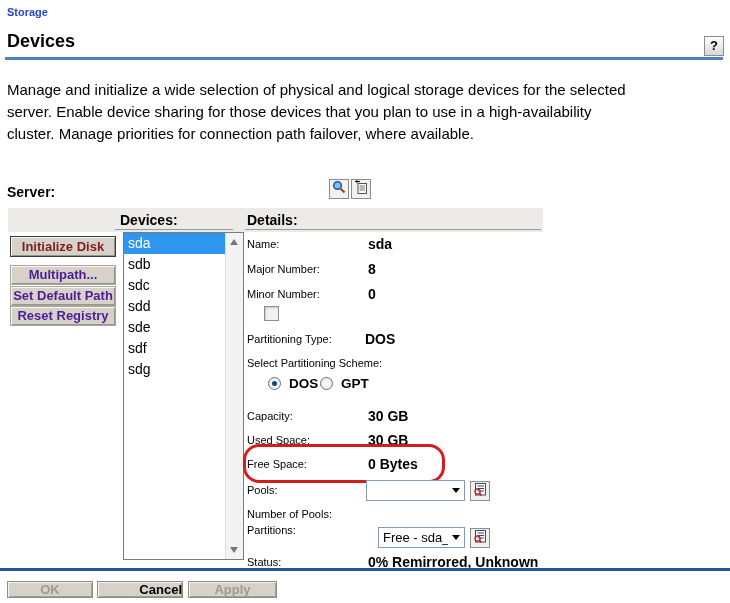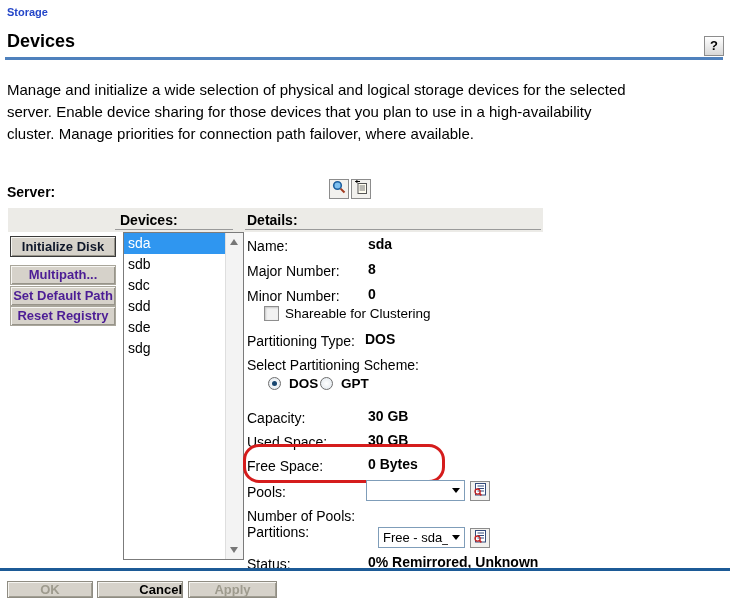--- a/index.html
+++ b/index.html
@@ -31,42 +31,42 @@
   .col-header{font-size:14px;font-weight:bold;}
   .devices-header{left:120px;top:212px;}
   .details-header{left:247px;top:212px;}
   .devices-underline{left:115px;top:229px;width:118px;height:1px;background:#9a9a9a;}
   .details-underline{left:245px;top:229px;width:296px;height:1px;background:#9a9a9a;}
 
   
   .action-btn{left:10px;width:106px;font-size:13px;font-weight:600;text-align:center;
     background:#d6d2ca;box-sizing:border-box;cursor:pointer;
     box-shadow:inset 1px 1px 0 #f7f6f2, inset -1px -1px 0 #97948a;}
-  .action-btn.enabled{border:1px solid #3a3a3a;color:#0f172a;}
+  .action-btn.enabled{border:1px solid #3a3a3a;color:#7f1d1d;}
   .action-btn.disabled{border:1px solid #a9a69b;color:#4c1d95;}
   .btn-init{top:236px;height:21px;line-height:19px;}
   .btn-multi{top:265px;height:20px;line-height:18px;}
   .btn-setdef{top:286px;height:20px;line-height:18px;}
   .btn-reset{top:306px;height:20px;line-height:18px;}
 
   
   .listbox{left:123px;top:232px;width:121px;height:328px;border:1px solid #7b7b7b;
     background:#fff;box-sizing:border-box;}
   .list-items{position:absolute;left:0;top:0;right:17px;bottom:0;overflow:hidden;}
   .list-item{height:21px;line-height:21px;padding-left:4px;font-size:14px;cursor:pointer;}
   .list-item.selected{background:#2f96f0;color:#fff;}
   .list-scrollbar{position:absolute;right:0;top:0;bottom:0;width:17px;background:#f3f3f3;
     border-left:1px solid #dedede;}
   .scroll-arrow{position:absolute;left:4px;width:0;height:0;cursor:pointer;
     border-left:4px solid transparent;border-right:4px solid transparent;}
   .scroll-up{top:6px;border-bottom:6px solid #777;}
   .scroll-down{bottom:6px;border-top:6px solid #777;}
 
   
-  .d-label{left:247px;font-size:14px;}
+  .d-label{left:247px;font-size:11px;}
   .d-value{left:368px;font-size:14px;font-weight:bold;}
   .checkbox{left:264px;top:306px;width:13px;height:13px;border:1px solid #8e8e8e;
     background:#f2f2f2;box-shadow:inset 1px 1px 2px rgba(0,0,0,.18);cursor:pointer;}
   .check-label{left:285px;top:306px;font-size:13.5px;}
   .radio{width:13px;height:13px;border-radius:50%;border:1px solid #6e6e6e;
     background:radial-gradient(#ffffff,#dfe6ec);box-sizing:border-box;cursor:pointer;}
   .radio.selected::after{content:"";position:absolute;left:3px;top:3px;width:5px;height:5px;
     border-radius:50%;background:#17456f;}
   .radio-dos{left:268px;top:377px;}
   .radio-gpt{left:320px;top:377px;}
@@ -142,39 +142,39 @@
   <div class="abs action-btn disabled btn-setdef">Set Default Path</div>
   <div class="abs action-btn disabled btn-reset">Reset Registry</div>
 
   <div class="abs listbox">
     <div class="list-items">
       <div class="list-item selected">sda</div>
       <div class="list-item">sdb</div>
       <div class="list-item">sdc</div>
       <div class="list-item">sdd</div>
       <div class="list-item">sde</div>
+      <div class="list-item">sdf</div>
       <div class="list-item">sdg</div>
     </div>
     <div class="list-scrollbar">
       <div class="scroll-arrow scroll-up"></div>
       <div class="scroll-arrow scroll-down"></div>
     </div>
   </div>
 
   <div class="abs d-label" style="top:238px;">Name:</div>
   <div class="abs d-value" style="top:236px;">sda</div>
 
   <div class="abs d-label" style="top:263px;">Major Number:</div>
   <div class="abs d-value" style="top:261px;">8</div>
 
   <div class="abs d-label" style="top:288px;">Minor Number:</div>
   <div class="abs d-value" style="top:286px;">0</div>
 
   <div class="abs checkbox"></div>
-  <div class="abs check-label">Shareable for Clustering</div>
 
   <div class="abs d-label" style="top:333px;">Partitioning Type:</div>
   <div class="abs d-value" style="top:331px;left:365px;">DOS</div>
 
   <div class="abs d-label" style="top:357px;">Select Partitioning Scheme:</div>
 
   <div class="abs radio selected radio-dos"></div>
   <div class="abs radio-label radio-dos-label">DOS</div>
   <div class="abs radio radio-gpt"></div>
   <div class="abs radio-label radio-gpt-label">GPT</div>

